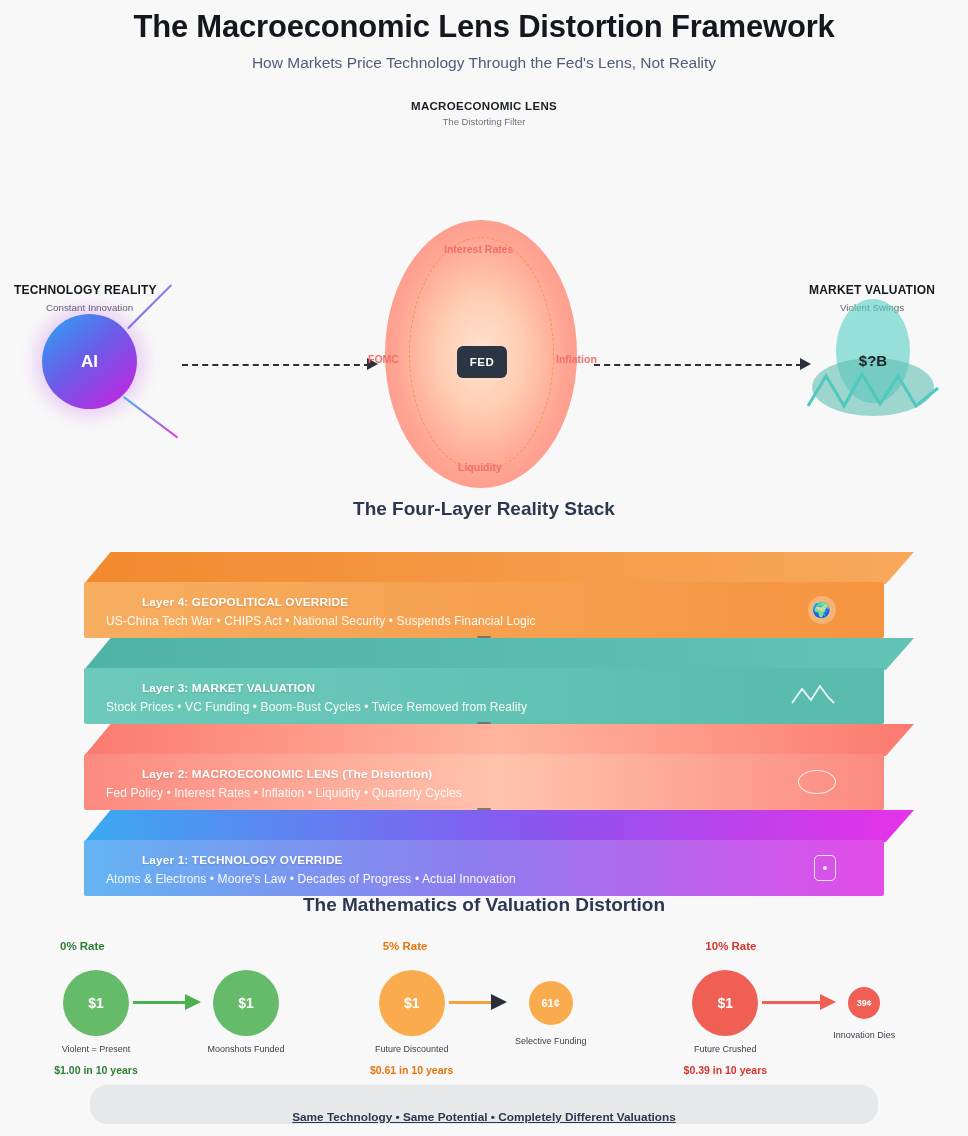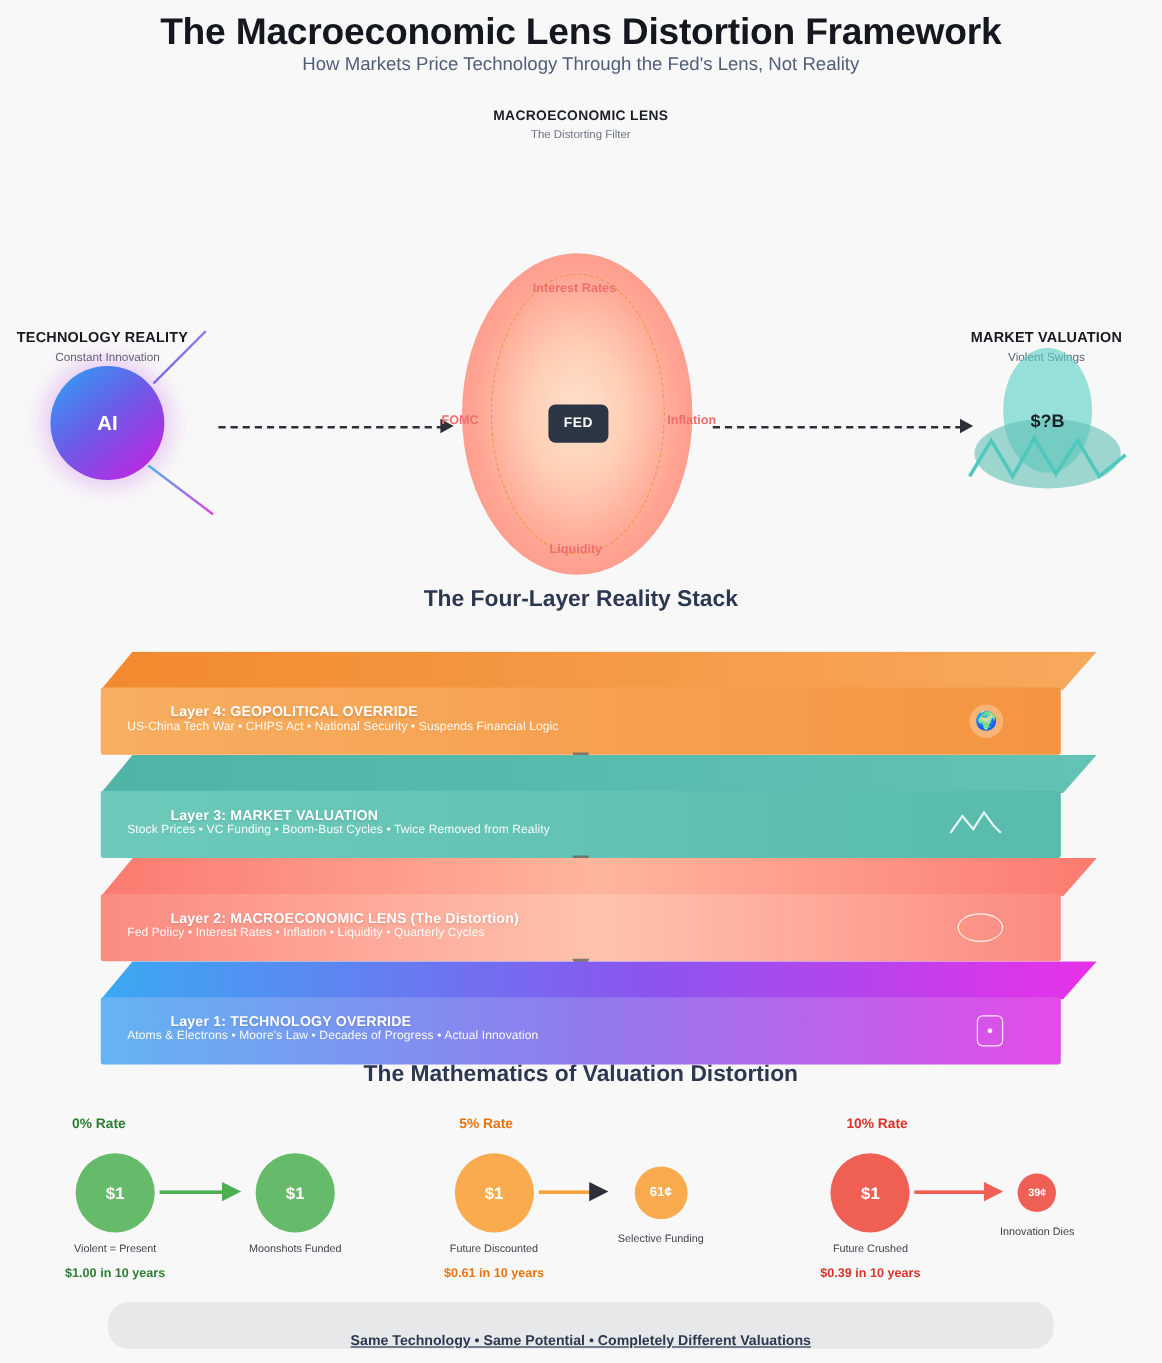--- a/index.html
+++ b/index.html
@@ -11,20 +11,21 @@
   }
   .page { position: relative; width: 968px; height: 1136px; }
 
   
   .title {
     text-align: center; font-size: 31px; font-weight: bold;
     color: #14181e; letter-spacing: -0.2px; padding-top: 9px;
   }
   .subtitle {
     text-align: center; font-size: 15.5px; color: #4f5d78;
+    margin-top: 9px;
   }
   .byline {
     text-align: center; font-size: 11.5px; color: #7a8494;
     font-style: italic; margin-top: 8px;
   }
 
   
   .diagram { position: relative; height: 390px; margin-top: 28px; }
 
   .lens-caption {
@@ -153,21 +154,21 @@
     position: absolute; left: 0; top: 30px; width: 800px; height: 56px;
     border-radius: 2px; overflow: hidden;
   }
   .layer-body .ltext { position: absolute; left: 22px; top: 13px; }
   .layer-name {
     font-size: 11.8px; font-weight: bold; color: #ffffff; letter-spacing: .15px;
     text-shadow: 0 1px 2px rgba(0,0,0,.15);
     padding-left: 36px;
   }
   .layer-items {
-    font-size: 10px; color: rgba(255,255,255,.95); letter-spacing: .1px;
+    font-size: 12px; color: rgba(255,255,255,.95); margin-top: 5px; letter-spacing: .1px;
   }
   .layer-icon {
     position: absolute; right: 48px; top: 50%; transform: translateY(-50%);
     display: flex; align-items: center; justify-content: center;
   }
   .icon-bubble {
     width: 28px; height: 28px; border-radius: 50%;
     background: rgba(255,255,255,.28);
     display: flex; align-items: center; justify-content: center; font-size: 15px;
   }

